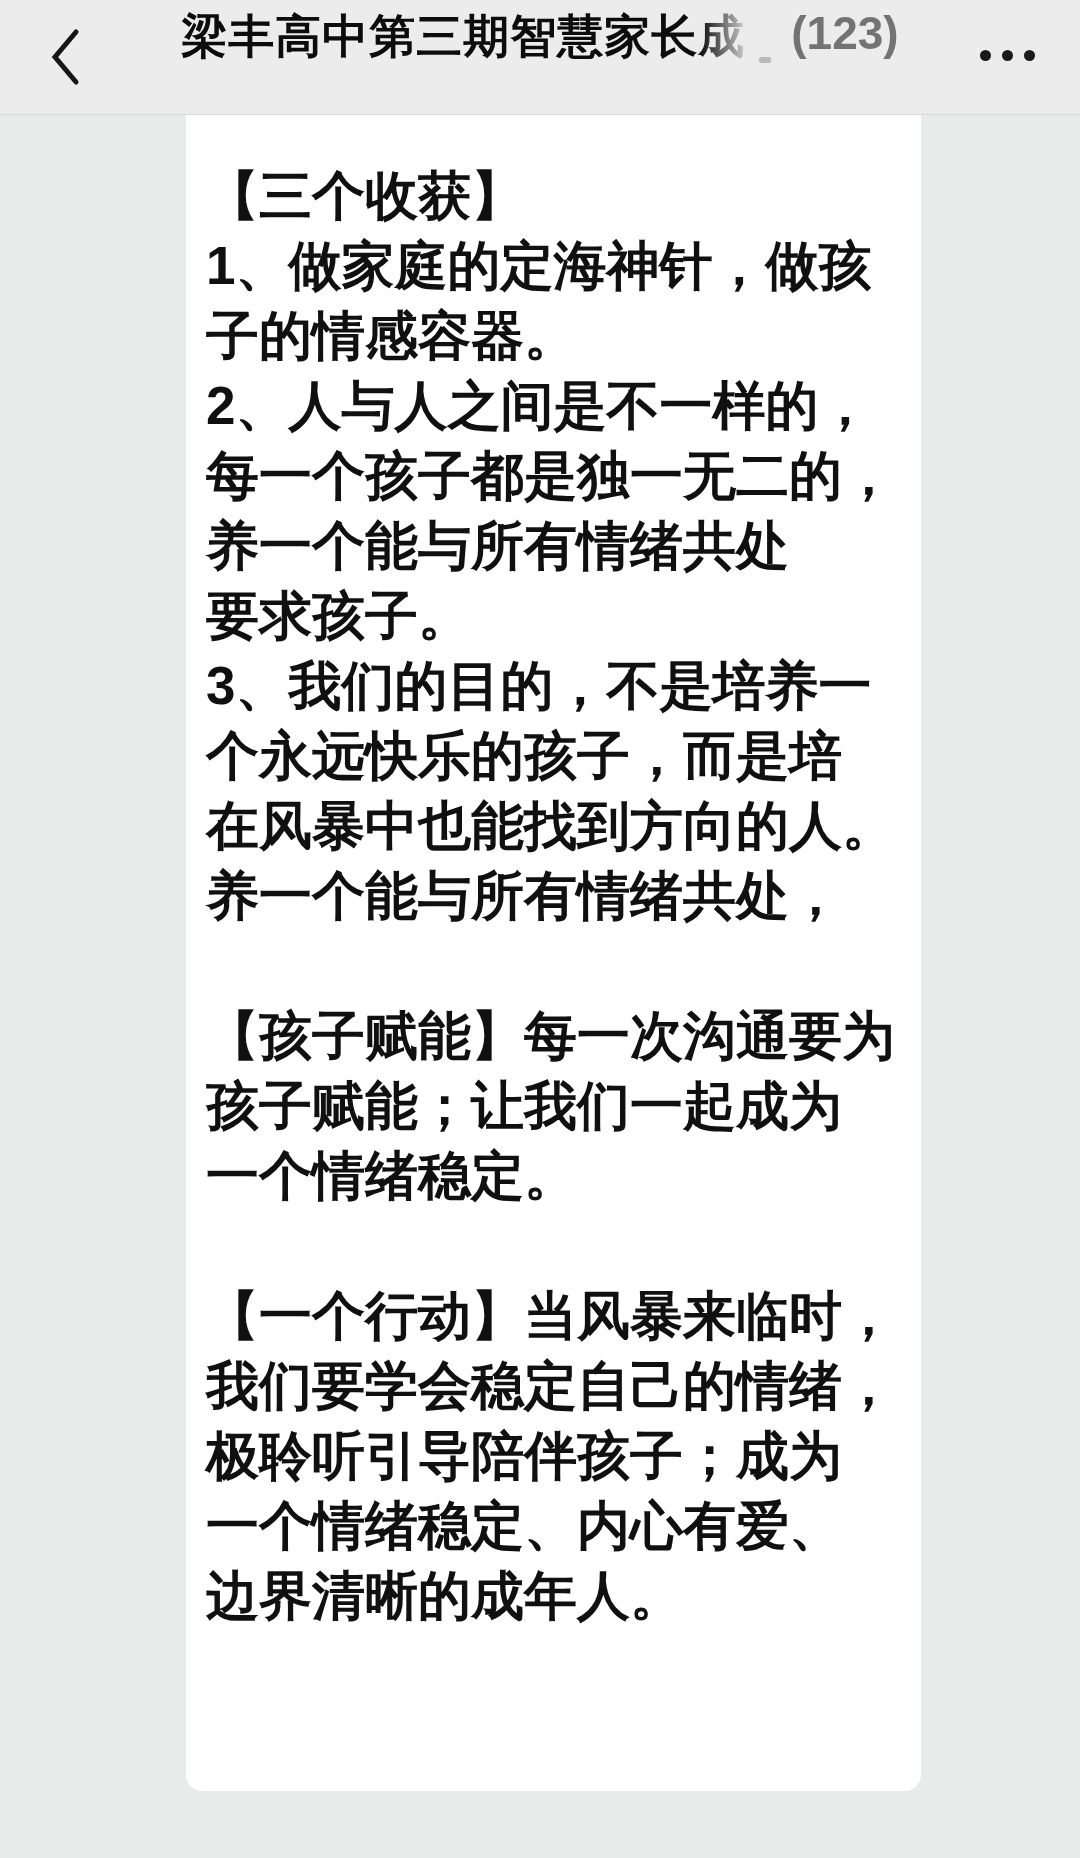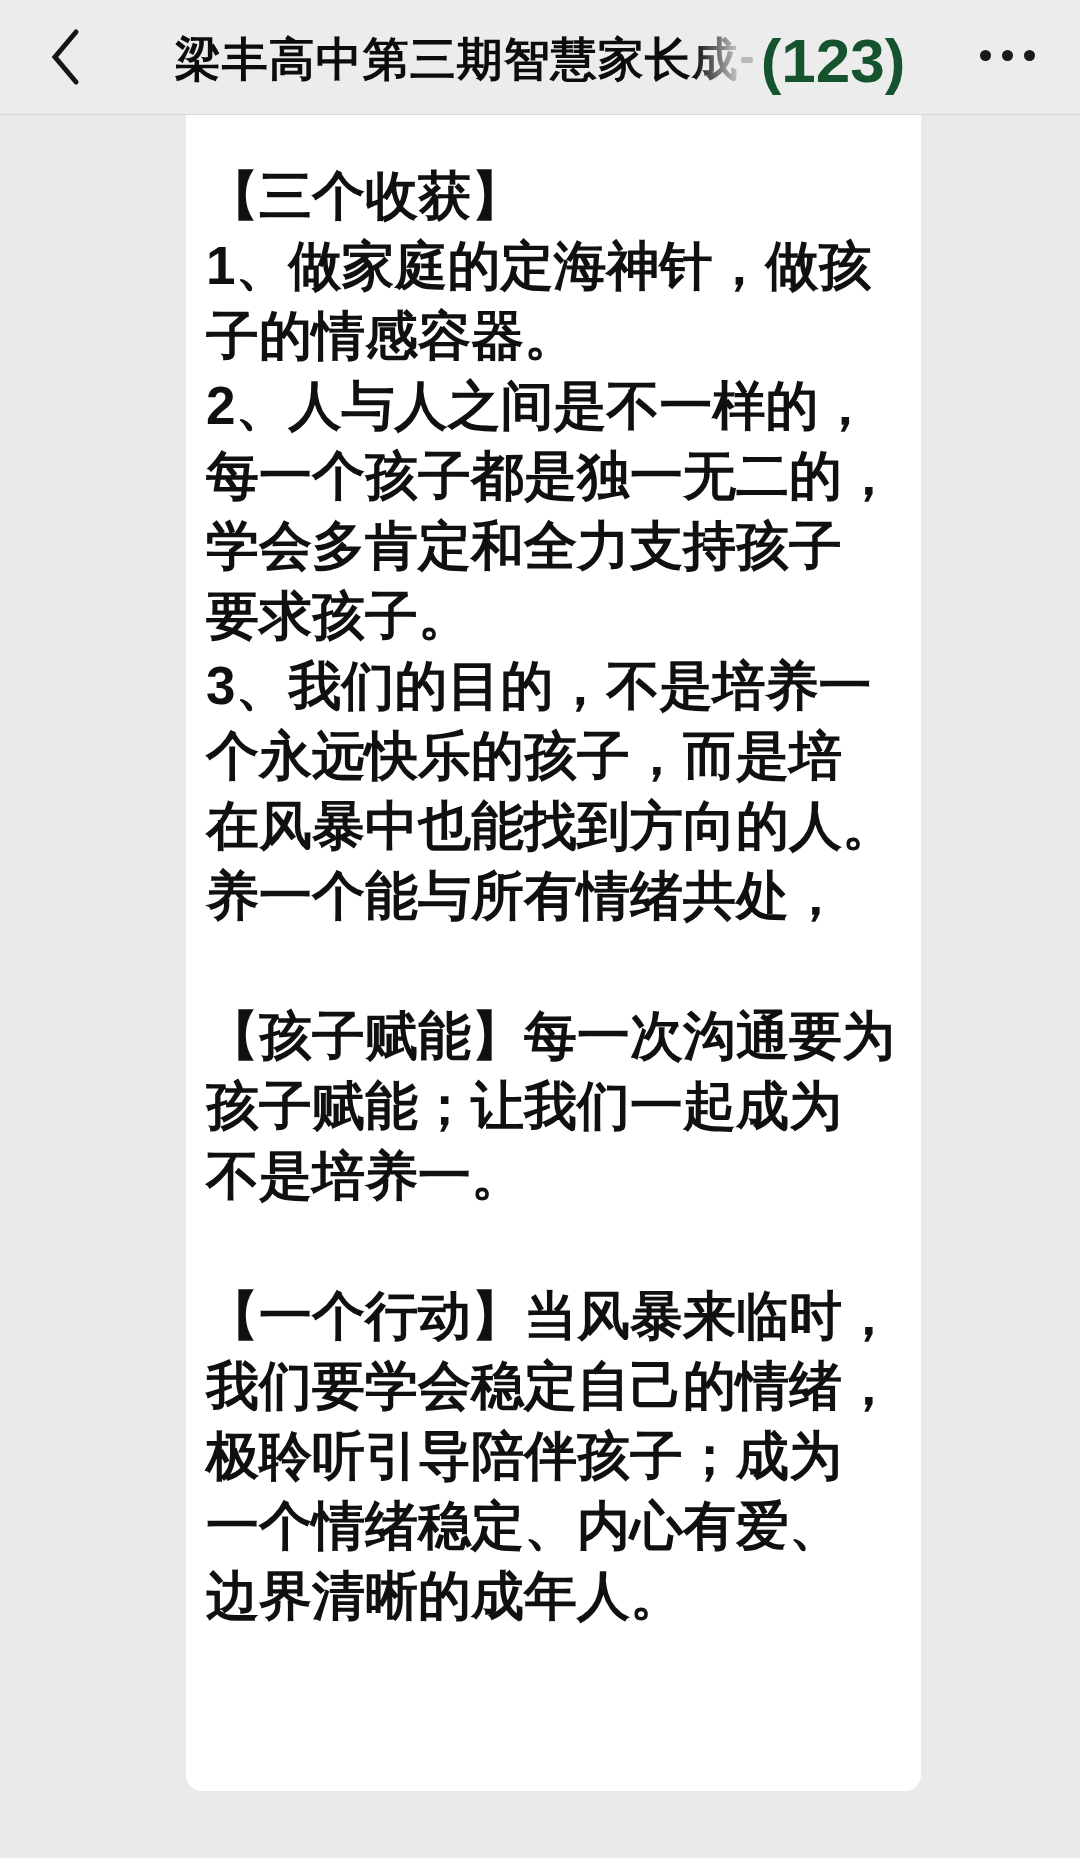--- a/index.html
+++ b/index.html
@@ -32,25 +32,25 @@
     left:30px;top:12px;
     width:70px;height:90px;
     display:flex;align-items:center;justify-content:center;
     cursor:pointer;
     background:none;border:none;padding:0;
   }
   .title-wrap{
     position:absolute;
     left:0;right:0;top:0;bottom:0;
     display:flex;
-    align-items:center;
     justify-content:center;
     pointer-events:none;
     padding-top:6px;
     box-sizing:border-box;
+    gap:12px;
   }
   .title-text{
     font-size:46px;
     font-weight:700;
     color:#0c0c0c;
     letter-spacing:1px;
     white-space:nowrap;
     max-width:640px;
     overflow:hidden;
     
@@ -58,23 +58,23 @@
             mask-image:linear-gradient(90deg,#000 92%,rgba(0,0,0,0.15) 100%);
   }
   .title-fade-mark{
     width:12px;height:6px;
     background:#b9bab9;
     border-radius:2px;
     margin:0 8px 0 2px;
     align-self:center;
   }
   .member-count{
-    font-size:62px;
+    font-size:46px;
     font-weight:700;
-    color:#14532d;
+    color:#737373;
     white-space:nowrap;
   }
   .more-btn{
     position:absolute;
     right:28px;top:20px;
     width:90px;height:70px;
     display:flex;align-items:center;justify-content:center;
     gap:11px;
     cursor:pointer;
     background:none;border:none;padding:0;
@@ -147,30 +147,30 @@
   </div>
 
   <div class="chat-area">
     <div class="bubble">
       <div class="msg-text">
           <div class="line">【三个收获】</div>
           <div class="line">1、做家庭的定海神针，做孩</div>
           <div class="line">子的情感容器。</div>
           <div class="line">2、人与人之间是不一样的，</div>
           <div class="line">每一个孩子都是独一无二的，</div>
-          <div class="line">学会多肯定和全力支持孩子</div>
+          <div class="line">养一个能与所有情绪共处</div>
           <div class="line">要求孩子。</div>
           <div class="line">3、我们的目的，不是培养一</div>
           <div class="line">个永远快乐的孩子，而是培</div>
           <div class="line">在风暴中也能找到方向的人。</div>
           <div class="line">养一个能与所有情绪共处，</div>
           <div class="line"></div>
           <div class="line">【孩子赋能】每一次沟通要为</div>
           <div class="line">孩子赋能；让我们一起成为</div>
-          <div class="line">不是培养一。</div>
+          <div class="line">一个情绪稳定。</div>
           <div class="line"></div>
           <div class="line">【一个行动】当风暴来临时，</div>
           <div class="line">我们要学会稳定自己的情绪，</div>
           <div class="line">极聆听引导陪伴孩子；成为</div>
           <div class="line">一个情绪稳定、内心有爱、</div>
           <div class="line">边界清晰的成年人。</div>
         </div>
     </div>
   </div>
 

